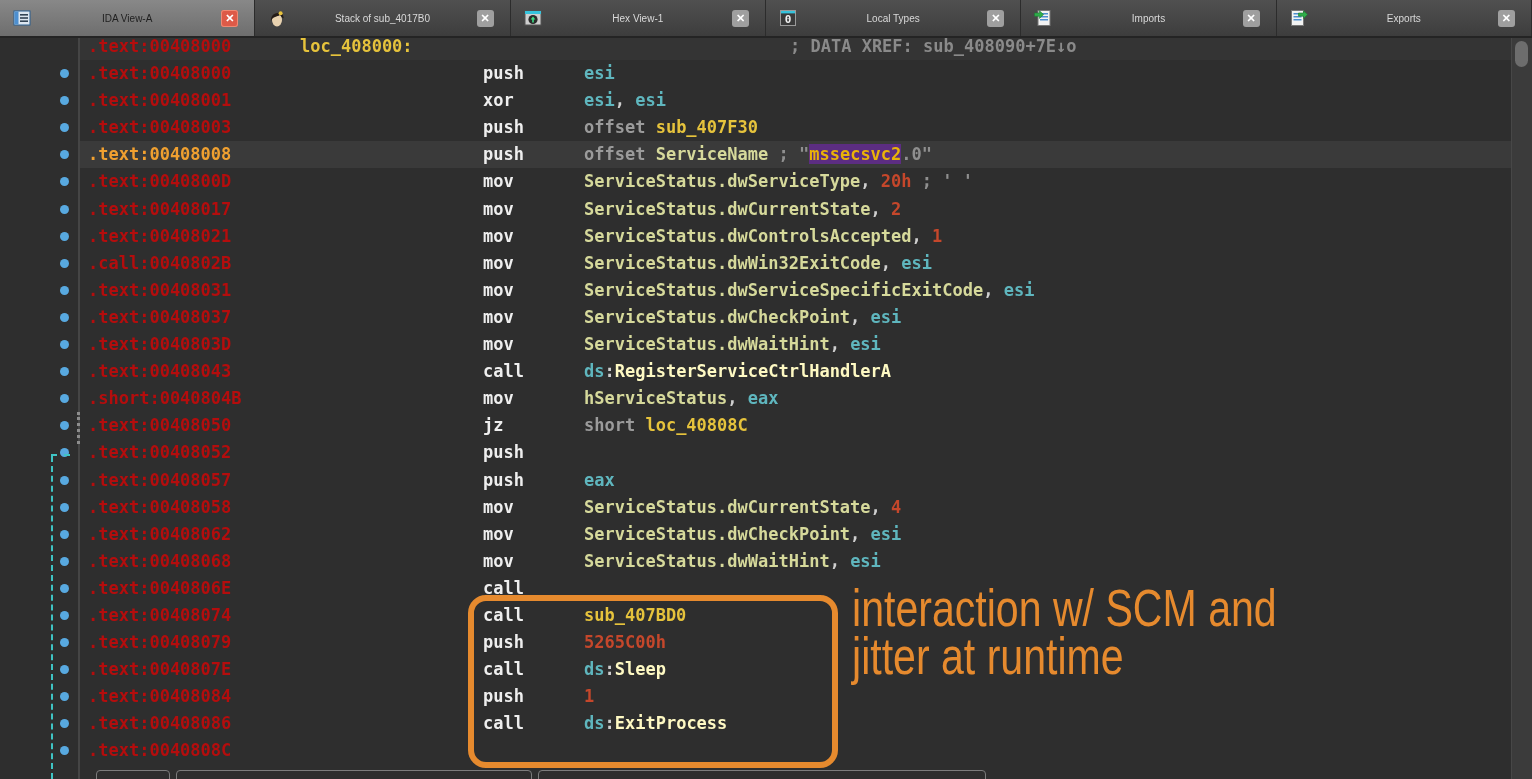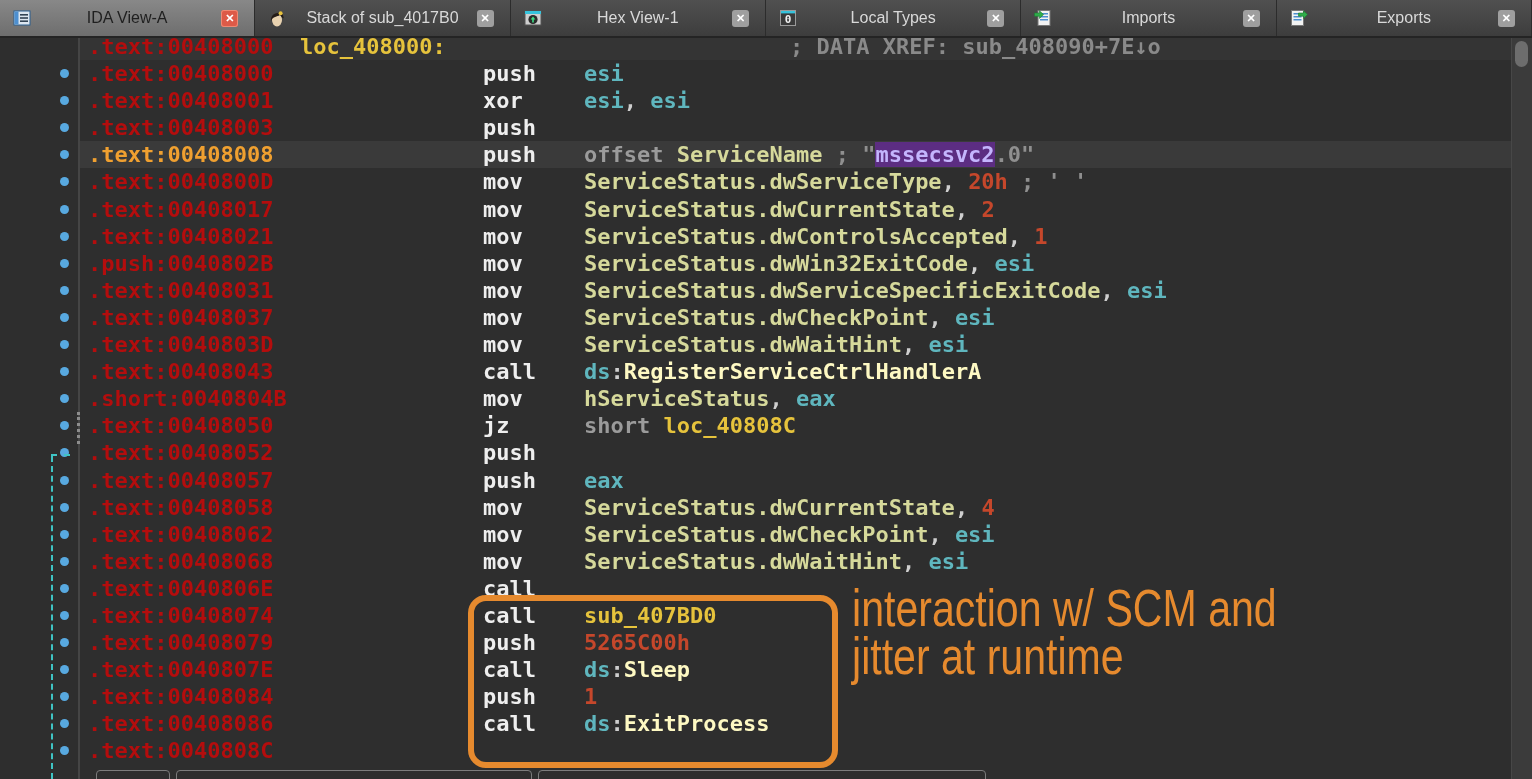--- a/index.html
+++ b/index.html
@@ -16,53 +16,53 @@
   .tab{
     flex:1;position:relative;display:flex;align-items:center;
     background:linear-gradient(#505050,#3d3d3d);
     border-right:1px solid #2c2c2c;cursor:default;
   }
   .tab.active{background:linear-gradient(#888,#6e6e6e);}
   .ticon{width:20px;height:20px;margin-left:12px;flex:none;}
   .ticon svg{display:block;}
   .tlabel{
     position:absolute;left:50%;transform:translateX(-50%);
-    font-family:"Liberation Sans",sans-serif;font-size:16px;color:#d9d9d9;
+    font-family:"Liberation Sans",sans-serif;font-size:10px;color:#d9d9d9;
     white-space:nowrap;
   }
   .tab.active .tlabel{color:#1f1f1f;}
   .tclose{
     position:absolute;right:16px;width:17px;height:17px;border-radius:3px;
     background:#9f9f9f;color:#fff;font-family:"Liberation Sans",sans-serif;
     font-size:11px;line-height:17px;text-align:center;font-weight:bold;
   }
   .tab.active .tclose{background:#dd5a48;box-shadow:inset 0 0 0 1px #ef8a74;}
   
   .content{position:absolute;inset:0;}
   .sep{position:absolute;left:78px;top:36px;bottom:0;width:2px;background:#454545;z-index:2;}
   .rows{position:absolute;left:0;top:33px;width:1512px;z-index:1;}
-  .row{position:relative;height:27.1px;line-height:27.1px;font-size:22px;font-weight:bold;white-space:pre;}
+  .row{position:relative;height:27.1px;line-height:27.1px;font-size:17px;font-weight:bold;white-space:pre;}
   .row.hl{background:linear-gradient(to right,transparent 80px,#3a3a3a 80px);}
   .row.soft{background:linear-gradient(to right,transparent 80px,#343434 80px);}
   .dot{position:absolute;left:60px;top:9px;width:9px;height:9px;border-radius:50%;background:#58a9e0;z-index:3;}
   .col-addr{position:absolute;left:88px;color:#b40d0d;}
   .col-addr.cur{color:#f0a030;}
   .col-label{position:absolute;left:300px;color:#e6c33c;}
   .col-mnem{position:absolute;left:483px;color:#eee;}
   .col-ops{position:absolute;left:584px;}
   .col-xref{position:absolute;left:790px;color:#8a8a8a;font-weight:bold;}
   .c-reg{color:#5fb6be;}
   .c-kw{color:#9b9b9b;}
   .c-label{color:#e6c33c;}
   .c-data{color:#d6d99b;}
   .c-num{color:#c5472b;}
   .c-api{color:#fef9c3;}
   .c-punc{color:#cfcfcf;}
   .c-comment{color:#8f8f8f;}
-  .c-strhl{background:#5c2d82;color:#c4b5fd;}
+  .c-strhl{background:#5c2d82;color:#eab308;}
   
   .jump-v{position:absolute;left:51px;top:456px;bottom:0;width:0;border-left:2px dashed #3fc4c4;z-index:3;}
   .jump-h{position:absolute;left:51px;top:454px;width:19px;height:0;border-top:2px dashed #3fc4c4;z-index:3;}
   .flow-mark{position:absolute;left:77px;top:412px;height:32px;width:0;border-left:3px dotted #8d8d8d;z-index:3;}
   
   .sbtrack{position:absolute;right:0;top:36px;bottom:0;width:20px;background:#3b3b3b;border-left:1px solid #474747;z-index:4;}
   .sbthumb{position:absolute;left:3px;top:5px;width:13px;height:26px;border-radius:7px;background:#6d6d6d;}
   
   .obox{position:absolute;left:468px;top:595px;width:370px;height:173px;border:6px solid #e68a2e;border-radius:18px;box-sizing:border-box;z-index:5;}
   .anno{
@@ -78,26 +78,26 @@
 </style>
 </head>
 <body>
 
 <div class="content">
   <div class="sep"></div>
   <div class="rows">
       <div class="row soft"><span class="col-addr">.text:00408000</span><span class="col-label">loc_408000:</span><span class="col-xref">; DATA XREF: sub_408090+7E↓o</span></div>
       <div class="row"><span class="dot"></span><span class="col-addr">.text:00408000</span><span class="col-mnem">push</span><span class="col-ops"><span class="c-reg">esi</span></span></div>
       <div class="row"><span class="dot"></span><span class="col-addr">.text:00408001</span><span class="col-mnem">xor</span><span class="col-ops"><span class="c-reg">esi</span><span class="c-punc">, </span><span class="c-reg">esi</span></span></div>
-      <div class="row"><span class="dot"></span><span class="col-addr">.text:00408003</span><span class="col-mnem">push</span></div>
+      <div class="row"><span class="dot"></span><span class="col-addr">.text:00408003</span><span class="col-mnem">push</span><span class="col-ops"><span class="c-kw">offset </span><span class="c-label">sub_407F30</span></span></div>
       <div class="row hl"><span class="dot"></span><span class="col-addr cur">.text:00408008</span><span class="col-mnem">push</span><span class="col-ops"><span class="c-kw">offset </span><span class="c-data">ServiceName</span><span class="c-comment"> ; "</span><span class="c-strhl">mssecsvc2</span><span class="c-comment">.0"</span></span></div>
       <div class="row"><span class="dot"></span><span class="col-addr">.text:0040800D</span><span class="col-mnem">mov</span><span class="col-ops"><span class="c-data">ServiceStatus.dwServiceType</span><span class="c-punc">, </span><span class="c-num">20h</span><span class="c-comment"> ; ' '</span></span></div>
       <div class="row"><span class="dot"></span><span class="col-addr">.text:00408017</span><span class="col-mnem">mov</span><span class="col-ops"><span class="c-data">ServiceStatus.dwCurrentState</span><span class="c-punc">, </span><span class="c-num">2</span></span></div>
       <div class="row"><span class="dot"></span><span class="col-addr">.text:00408021</span><span class="col-mnem">mov</span><span class="col-ops"><span class="c-data">ServiceStatus.dwControlsAccepted</span><span class="c-punc">, </span><span class="c-num">1</span></span></div>
-      <div class="row"><span class="dot"></span><span class="col-addr">.push:0040802B</span><span class="col-mnem">mov</span><span class="col-ops"><span class="c-data">ServiceStatus.dwWin32ExitCode</span><span class="c-punc">, </span><span class="c-reg">esi</span></span></div>
+      <div class="row"><span class="dot"></span><span class="col-addr">.call:0040802B</span><span class="col-mnem">mov</span><span class="col-ops"><span class="c-data">ServiceStatus.dwWin32ExitCode</span><span class="c-punc">, </span><span class="c-reg">esi</span></span></div>
       <div class="row"><span class="dot"></span><span class="col-addr">.text:00408031</span><span class="col-mnem">mov</span><span class="col-ops"><span class="c-data">ServiceStatus.dwServiceSpecificExitCode</span><span class="c-punc">, </span><span class="c-reg">esi</span></span></div>
       <div class="row"><span class="dot"></span><span class="col-addr">.text:00408037</span><span class="col-mnem">mov</span><span class="col-ops"><span class="c-data">ServiceStatus.dwCheckPoint</span><span class="c-punc">, </span><span class="c-reg">esi</span></span></div>
       <div class="row"><span class="dot"></span><span class="col-addr">.text:0040803D</span><span class="col-mnem">mov</span><span class="col-ops"><span class="c-data">ServiceStatus.dwWaitHint</span><span class="c-punc">, </span><span class="c-reg">esi</span></span></div>
       <div class="row"><span class="dot"></span><span class="col-addr">.text:00408043</span><span class="col-mnem">call</span><span class="col-ops"><span class="c-reg">ds</span><span class="c-punc">:</span><span class="c-api">RegisterServiceCtrlHandlerA</span></span></div>
       <div class="row"><span class="dot"></span><span class="col-addr">.short:0040804B</span><span class="col-mnem">mov</span><span class="col-ops"><span class="c-data">hServiceStatus</span><span class="c-punc">, </span><span class="c-reg">eax</span></span></div>
       <div class="row"><span class="dot"></span><span class="col-addr">.text:00408050</span><span class="col-mnem">jz</span><span class="col-ops"><span class="c-kw">short </span><span class="c-label">loc_40808C</span></span></div>
       <div class="row"><span class="dot"></span><span class="col-addr">.text:00408052</span><span class="col-mnem">push</span></div>
       <div class="row"><span class="dot"></span><span class="col-addr">.text:00408057</span><span class="col-mnem">push</span><span class="col-ops"><span class="c-reg">eax</span></span></div>
       <div class="row"><span class="dot"></span><span class="col-addr">.text:00408058</span><span class="col-mnem">mov</span><span class="col-ops"><span class="c-data">ServiceStatus.dwCurrentState</span><span class="c-punc">, </span><span class="c-num">4</span></span></div>
       <div class="row"><span class="dot"></span><span class="col-addr">.text:00408062</span><span class="col-mnem">mov</span><span class="col-ops"><span class="c-data">ServiceStatus.dwCheckPoint</span><span class="c-punc">, </span><span class="c-reg">esi</span></span></div>

